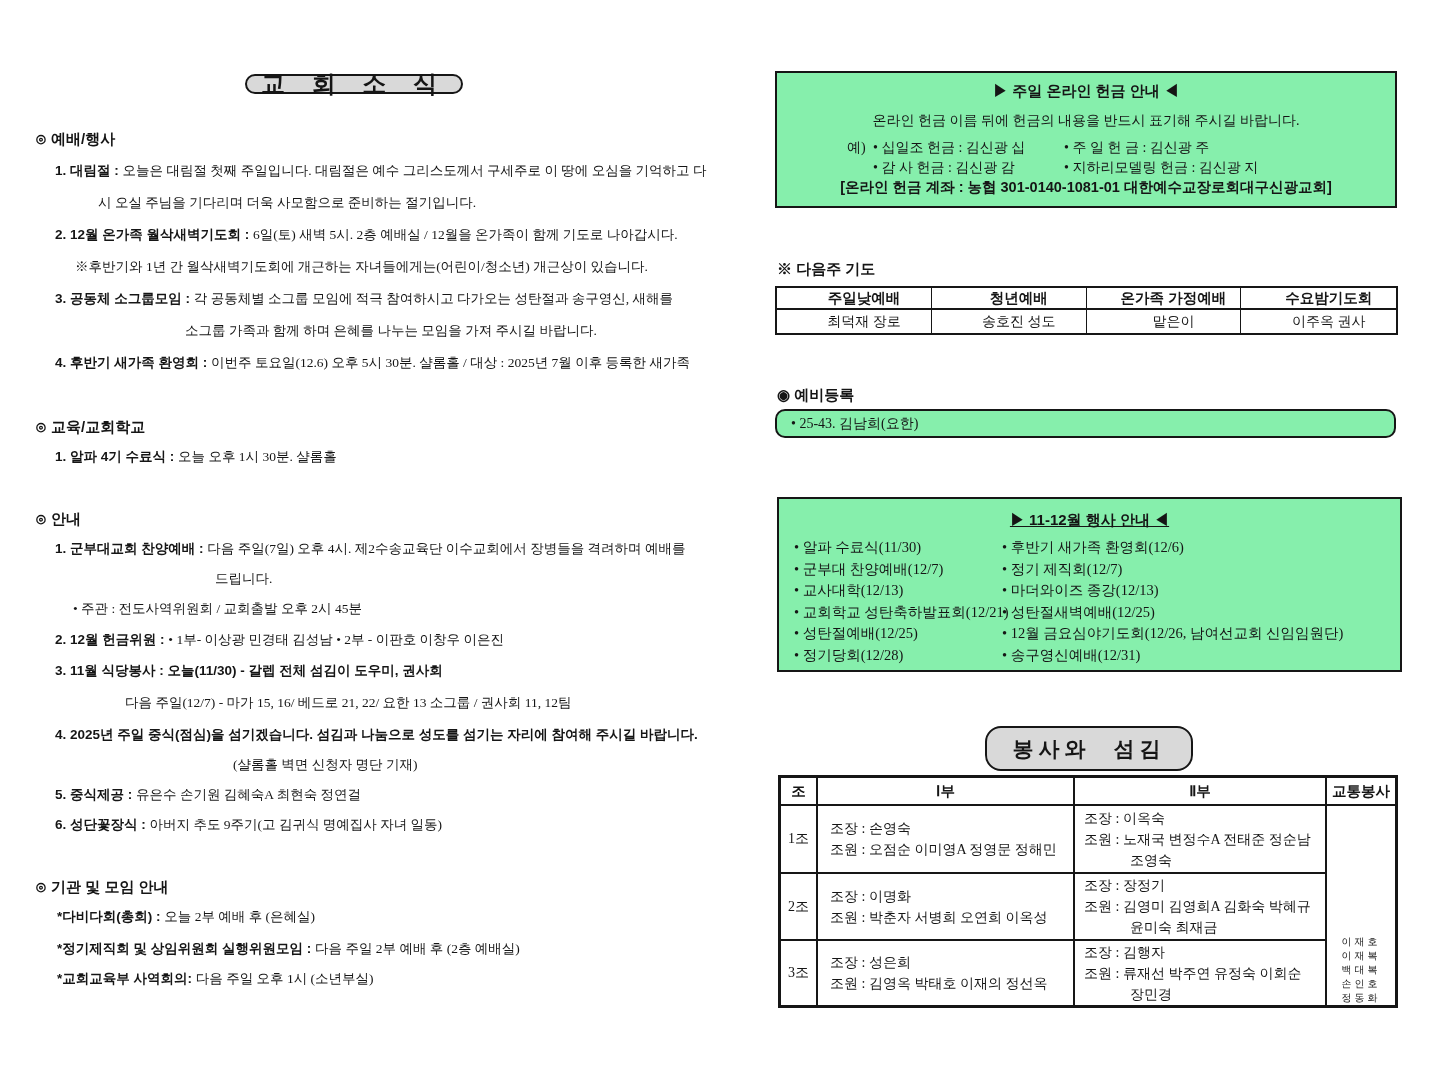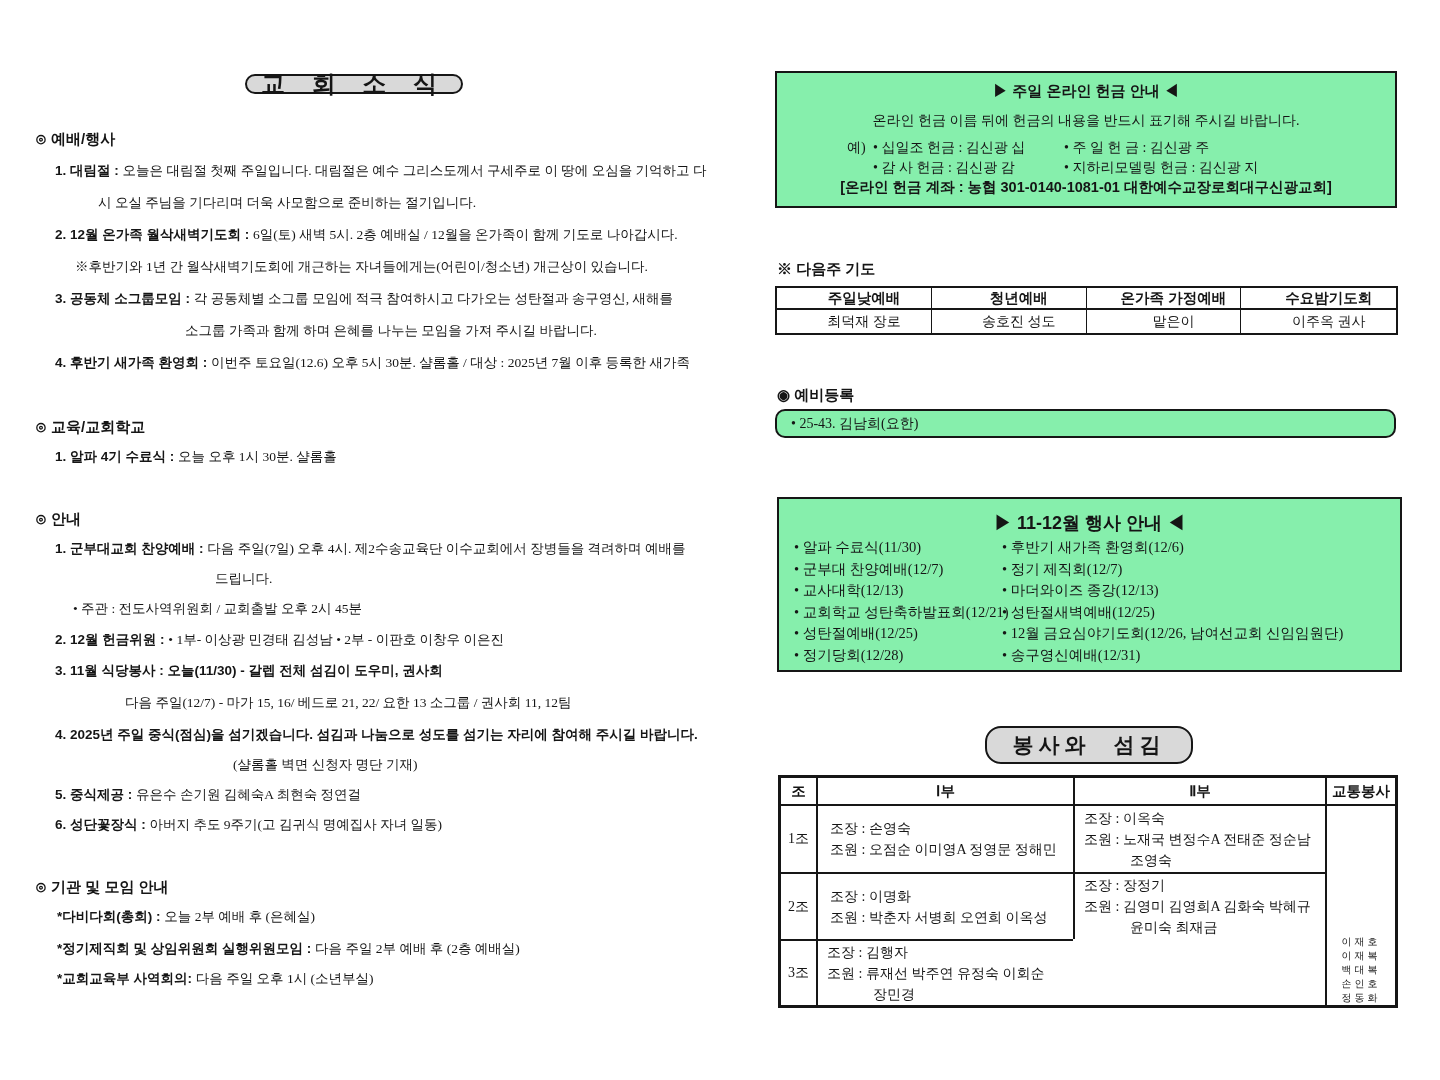--- a/index.html
+++ b/index.html
@@ -49,26 +49,26 @@
   #prayer-table .h { font-family:"Liberation Sans", sans-serif; font-weight:bold; font-size:14.5px; border-bottom:2px solid #161616; }
   #prayer-table .v { font-size:14px; }
   #prayer-table .c:not(:nth-child(4n)) { border-right:1.5px solid #161616; }
   #prereg-heading { left:777px; top:386px; }
   #prereg-box {
     left:775px; top:409px; width:621px; height:29px;
     border-radius:10px; display:flex; align-items:center;
     padding-left:14px; font-size:14px;
   }
   #events-box { left:777px; top:497px; width:625px; height:175px; }
-  #events-box .ttl { position:absolute; top:12px; left:0; width:100%; text-align:center; font-size:18px; }
+  #events-box .ttl { position:absolute; top:12px; left:0; width:100%; text-align:center; font-size:15px;text-decoration:underline; }
   .ev-col { position:absolute; top:38px; font-size:14.5px; line-height:21.5px; white-space:nowrap; }
   #ev-col-left  { left:15px; }
   #ev-col-right { left:223px; }
   
-  #service-pill { left:985px; top:726px; width:208px; height:38px; font-size:21px; letter-spacing:5px; word-spacing:12px; border-radius:16px; }
+  #service-pill { left:985px; top:726px; width:208px; height:45px; font-size:21px; letter-spacing:5px; word-spacing:12px; border-radius:16px; }
   #title-pill   { left:245px; top:74px;  width:218px; height:20px; font-size:24px; letter-spacing:10px; border-radius:19px; }
   #service-table {
     position:absolute; left:778px; top:775px; width:620px; height:233px;
     border:3px solid #161616;
     display:grid;
     grid-template-columns:35px 257px 252px 1fr;
     grid-template-rows:28px 66px 67px 1fr;
   }
   #service-table .hc {
     display:flex; align-items:center; justify-content:center;
@@ -207,18 +207,22 @@
     <div>조장 : 이명화</div>
     <div>조원 : 박춘자 서병희 오연희 이옥성</div>
   </div>
   <div class="pcell p2cell vline rtop">
     <div>조장 : 장정기</div>
     <div>조원 : 김영미 김영희A 김화숙 박혜규</div>
     <div class="hang">윤미숙 최재금</div>
   </div>
 
   <div class="gcell rtop">3조</div>
+  <div class="pcell vline rtop">
+    <div>조장 : 성은희</div>
+    <div>조원 : 김영옥 박태호 이재의 정선옥</div>
+  </div>
   <div class="pcell p2cell vline rtop">
     <div>조장 : 김행자</div>
     <div>조원 : 류재선 박주연 유정숙 이회순</div>
     <div class="hang">장민경</div>
   </div>
 </div>
 
 </body></html>

